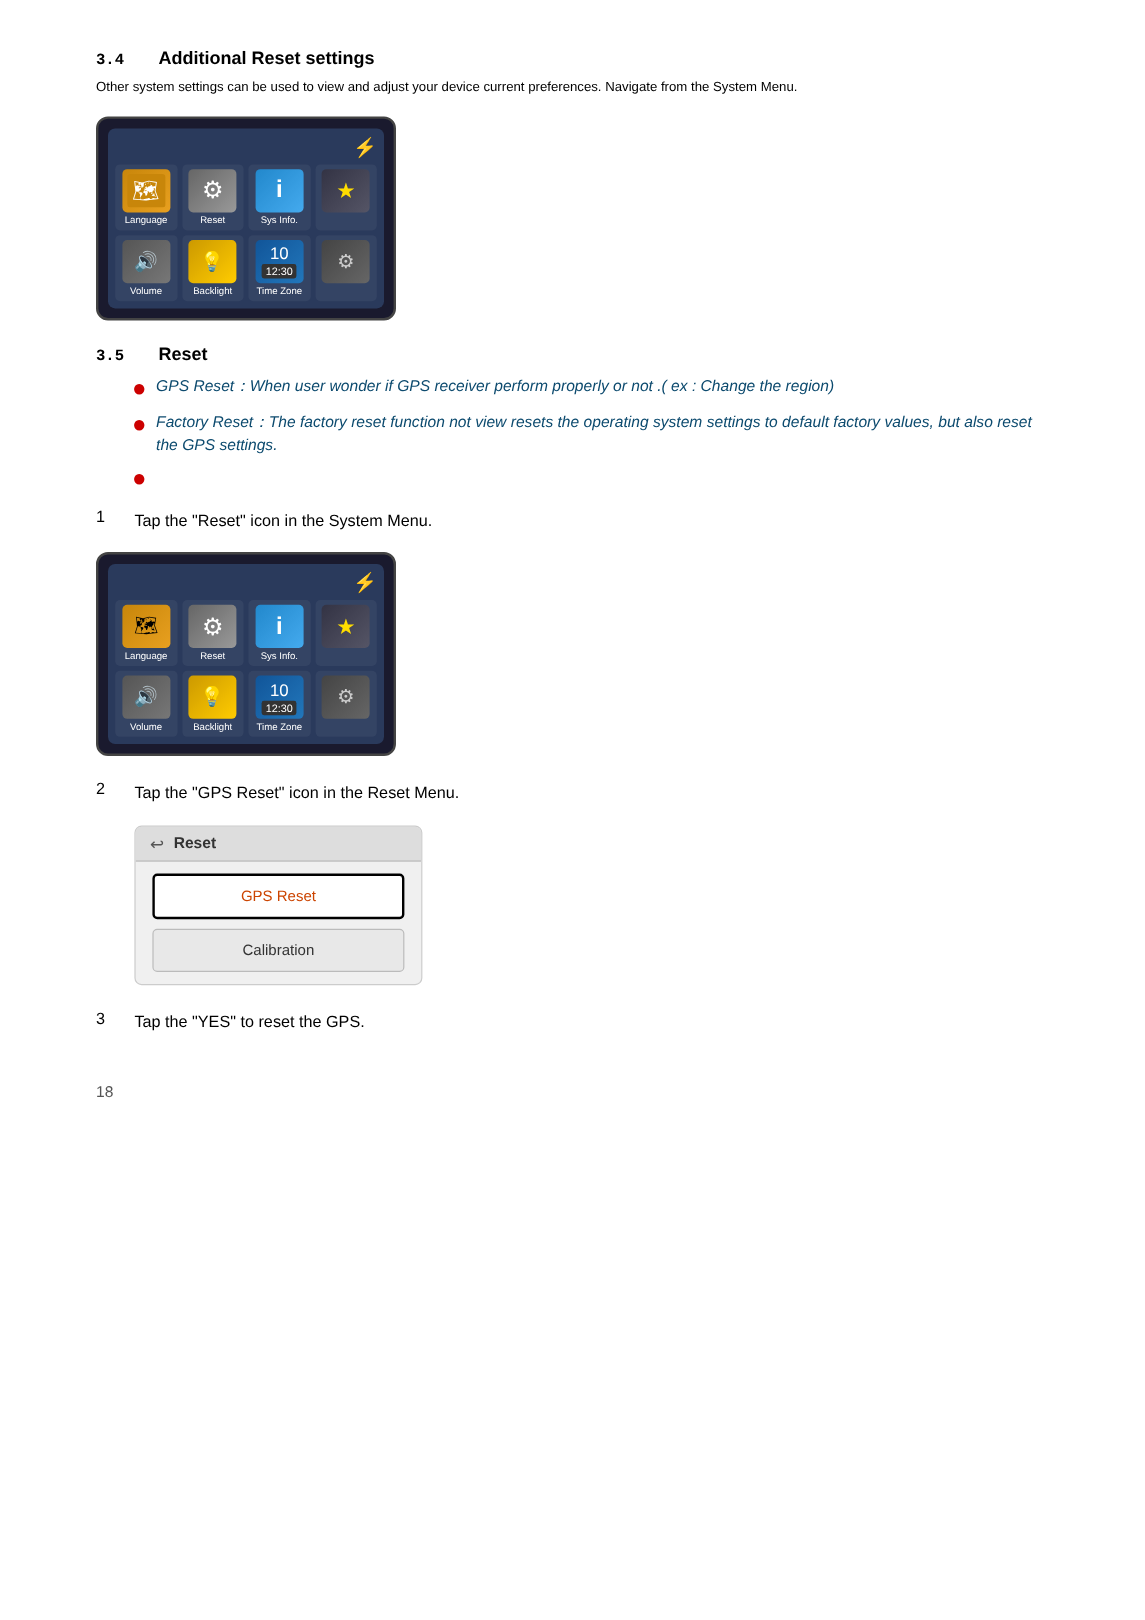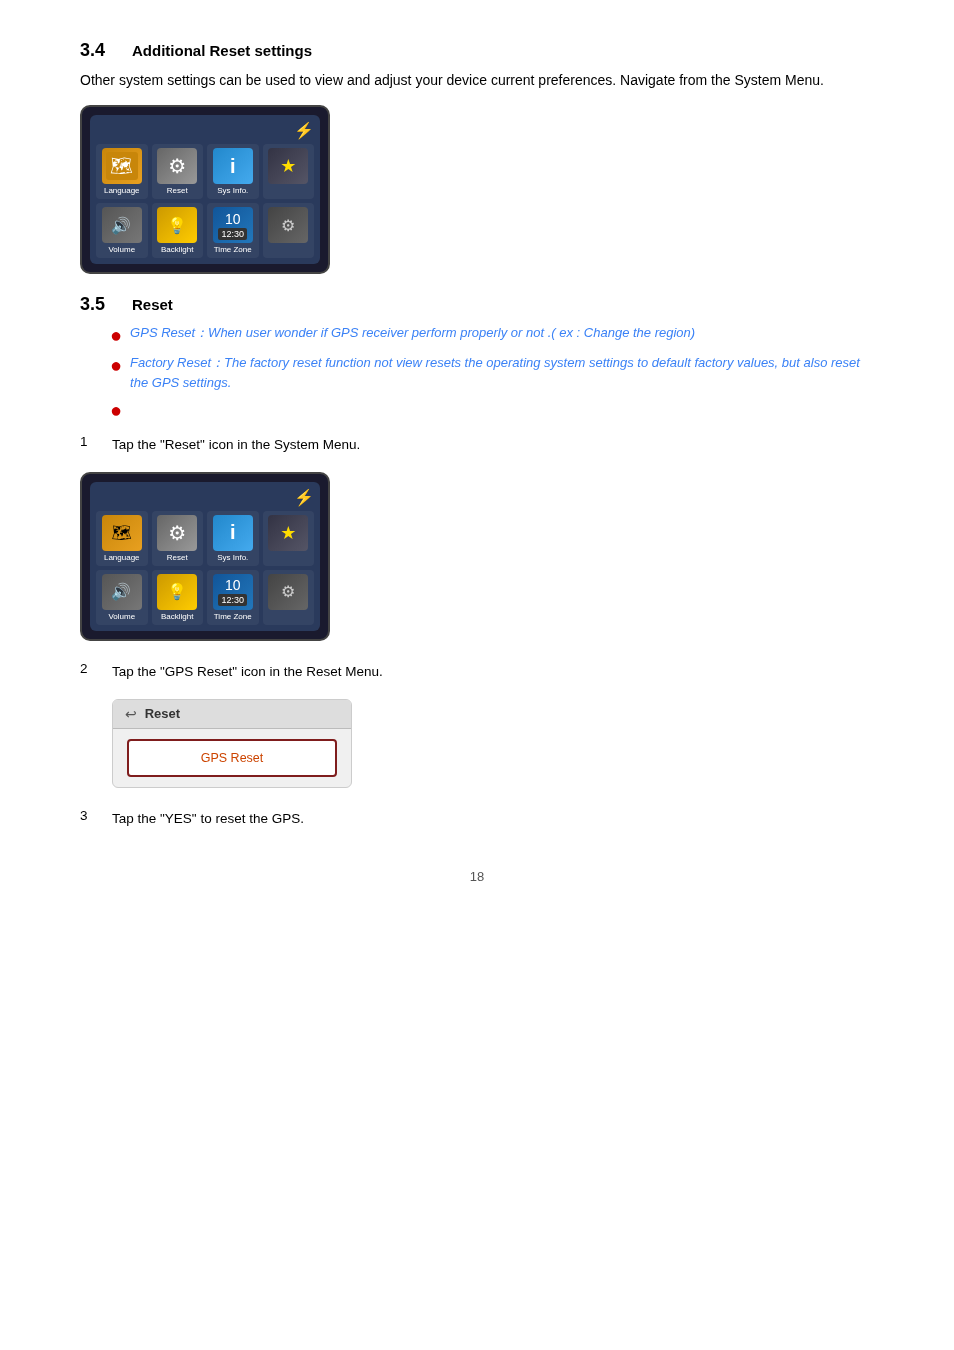--- a/index.html
+++ b/index.html
@@ -14,29 +14,30 @@
     }
 
     .section-heading {
       display: flex;
       align-items: baseline;
       gap: 16px;
       margin-bottom: 8px;
     }
     .section-number {
       font-weight: bold;
-      font-size: 18px;
+      font-size: 13px;
       min-width: 36px;
+      font-family: Liberation Mono, monospace;
     }
     .section-title {
       font-weight: bold;
       font-size: 15px;
     }
     .section-body {
-      font-size: 14px;
+      font-size: 11px;
       line-height: 1.6;
       margin-bottom: 4px;
       color: #000;
     }
 
     
     .device-mockup {
       width: 250px;
       background: #1a1a2e;
       border-radius: 10px;
@@ -107,21 +108,21 @@
       gap: 8px;
     }
     .bullet-dot {
       color: #cc0000;
       font-size: 20px;
       line-height: 1.2;
       flex-shrink: 0;
     }
     .bullet-text {
       font-size: 13px;
-      color: #3b82f6;
+      color: #0c4a6e;
       font-style: italic;
       line-height: 1.5;
     }
 
     
     .step-row {
       display: flex;
       align-items: flex-start;
       gap: 16px;
       margin-bottom: 16px;
@@ -171,27 +172,26 @@
       background: #e8e8e8;
       border: 1px solid #bbb;
       border-radius: 4px;
       padding: 10px 12px;
       font-size: 12.5px;
       color: #333;
       text-align: center;
       cursor: default;
     }
     .reset-menu-btn.selected {
-      border: 2px solid #7f1d1d;
+      border: 2px solid #000000;
       color: #cc4400;
       background: #fff;
     }
 
     .page-number {
-      text-align: center;
       font-size: 13px;
       color: #555;
       margin-top: 40px;
     }
 
     
     .svg-icon {
       width: 32px;
       height: 28px;
     }
@@ -336,20 +336,23 @@
 
   <div class="reset-menu">
     <div class="reset-menu-header">
       <span class="reset-menu-header-back">↩</span>
       <span class="reset-menu-header-title">Reset</span>
     </div>
     <div class="reset-menu-body">
       <div class="reset-menu-btn selected">
         <span>GPS Reset</span>
       </div>
+      <div class="reset-menu-btn">
+        <span>Calibration</span>
+      </div>
     </div>
   </div>
 
   <div class="step-row">
     <span class="step-number">3</span>
     <span class="step-text">Tap the "YES" to reset the GPS.</span>
   </div>
 </div>
 
 <div class="page-number">18</div>

